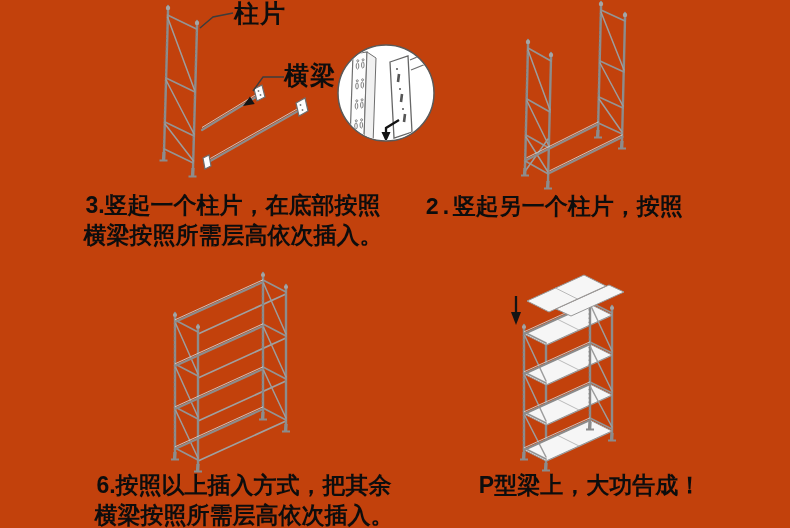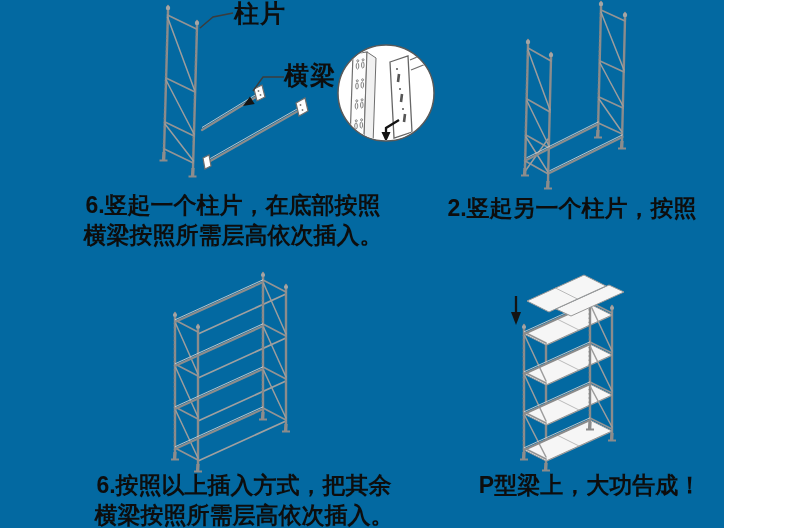--- a/index.html
+++ b/index.html
@@ -1,17 +1,17 @@
 <!DOCTYPE html>
 <html><head>
 <meta charset="utf-8">
 <style>
   html,body { margin:0; padding:0; background:#ffffff; }
   #stage {
-    position:relative; width:724px; height:528px; background:#0369a1;
+    position:relative; width:790px; height:528px; background:#c2410c;
     font-family:"Liberation Sans","DejaVu Sans",sans-serif; overflow:hidden;
   }
   #art { position:absolute; left:0; top:0; }
   .part-label {
     position:absolute; font-weight:700; font-size:25px; line-height:26px;
     color:#0d0d0d; white-space:nowrap; letter-spacing:1px;
   }
   .caption {
     position:absolute; width:390px; text-align:center; font-weight:700;
     font-size:23px; line-height:30px; color:#0d0d0d; white-space:nowrap;
@@ -223,24 +223,24 @@
         <path class="arrowline" d="M516,296 L516,314"></path>
         <polygon class="arrow" points="511,312 521,312 516,325"></polygon>
       </g>
     </g>
   </svg>
 
   <div class="part-label" style="left:234px; top:0px;">柱片</div>
   <div class="part-label" style="left:284px; top:62px;">横梁</div>
 
   <div class="caption" style="left:38px; top:190px;">
-    <div>6.竖起一个柱片，在底部按照</div>
+    <div>3.竖起一个柱片，在底部按照</div>
     <div>横梁按照所需层高依次插入。</div>
   </div>
-  <div class="caption" style="left:377px; top:193px;">
+  <div class="caption" style="left:359px; top:193px;font-family:Liberation Mono, monospace;">
     <div>2.竖起另一个柱片，按照</div>
   </div>
   <div class="caption" style="left:49px; top:470px;">
     <div>6.按照以上插入方式，把其余</div>
     <div>横梁按照所需层高依次插入。</div>
   </div>
   <div class="caption" style="left:395px; top:470px;">
     <div>P型梁上，大功告成！</div>
   </div>
 

